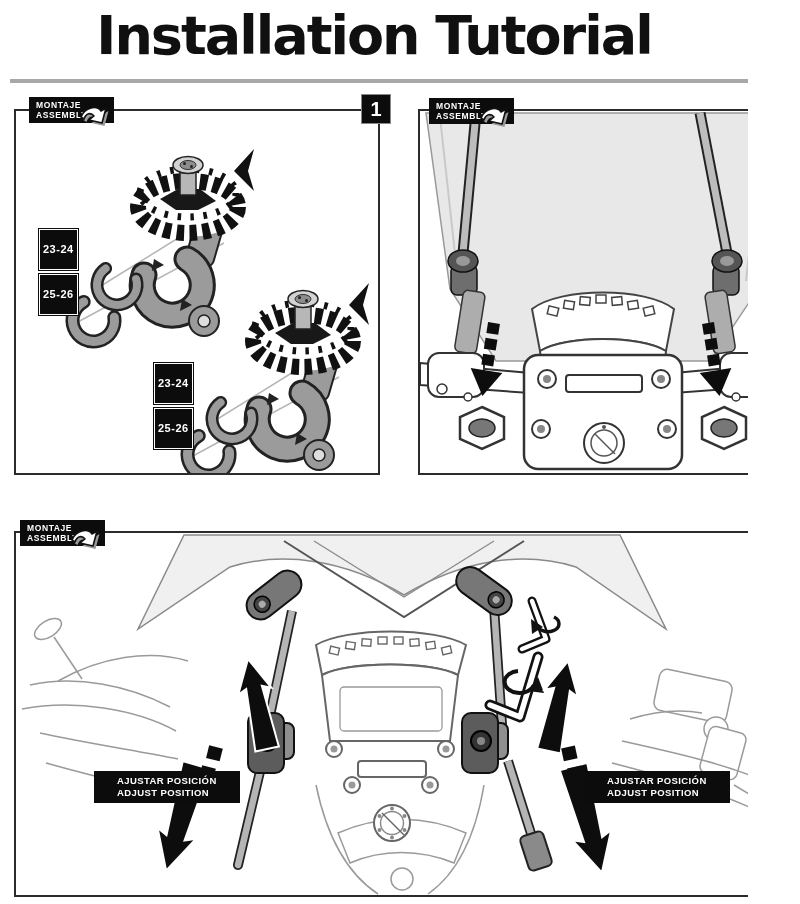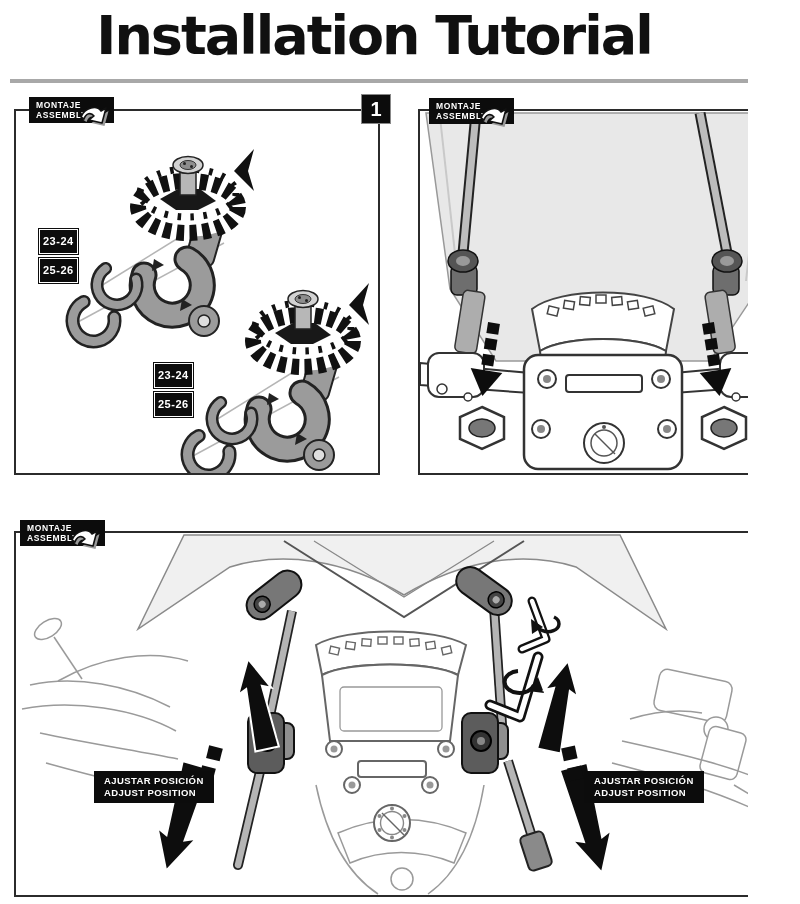--- a/index.html
+++ b/index.html
@@ -16,23 +16,23 @@
   .panel svg{position:absolute;left:0;top:0;}
   .asm-badge{position:absolute;background:#0c0c0c;color:#fff;padding:3px 14px 3px 7px;
              width:64px;z-index:5;}
   .asm-badge .l{font-size:8.5px;font-weight:bold;letter-spacing:.6px;line-height:10px;white-space:nowrap;}
   .asm-badge svg{position:absolute;left:46px;top:6px;width:34px;height:32px;overflow:visible;}
   .num-badge{position:absolute;width:28px;height:28px;background:#0c0c0c;color:#fff;
              display:flex;align-items:center;justify-content:center;
              font-size:20px;font-weight:bold;z-index:5;box-shadow:0 0 0 1px #888;}
   .tag{position:absolute;z-index:4;display:flex;flex-direction:column;gap:2px;}
   .tag .bx{background:#0c0c0c;color:#fff;font-size:11px;font-weight:bold;
-           padding:6px 4px;text-align:left;box-shadow:inset 0 0 0 1px #fff;
+           padding:14px 4px;text-align:left;box-shadow:inset 0 0 0 1px #fff;
            border:1px solid #0c0c0c;line-height:13px;letter-spacing:.5px;}
-  .adj{position:absolute;background:#0c0c0c;color:#fff;padding:4px 10px;z-index:6;}
+  .adj{position:absolute;background:#0c0c0c;color:#fff;padding:4px 23px;z-index:6;}
   .adj .l{font-size:9.5px;font-weight:bold;letter-spacing:.4px;line-height:12px;white-space:nowrap;}
 </style>
 </head>
 <body>
 
 <div class="page">
 
   <div class="title">Installation Tutorial</div>
   <div class="rule"></div>
 

